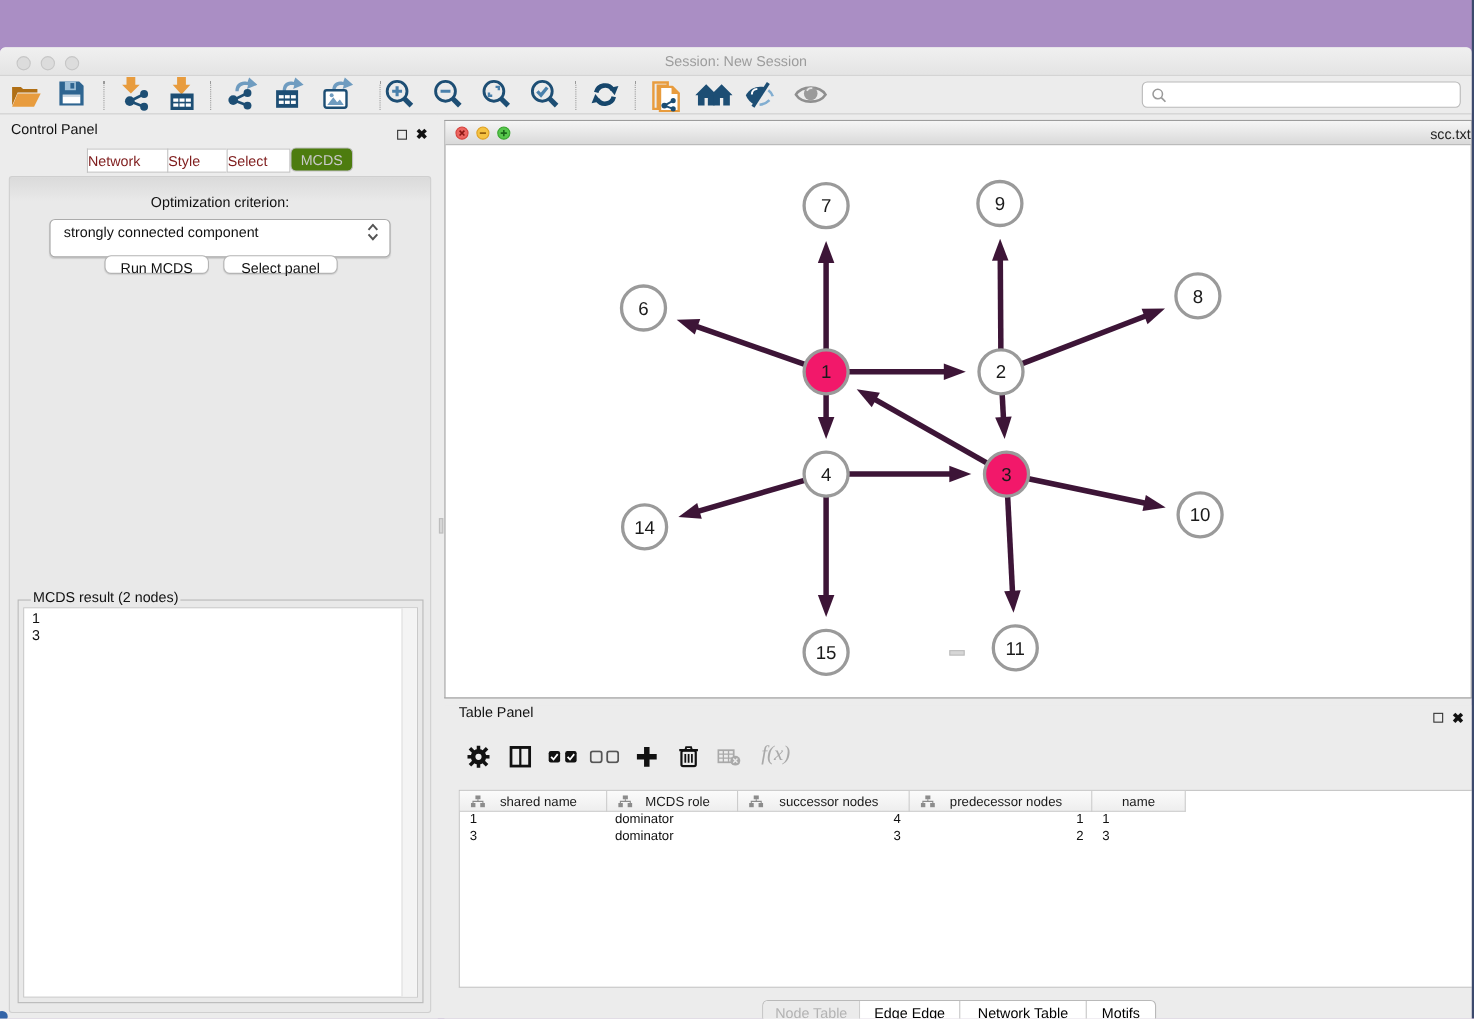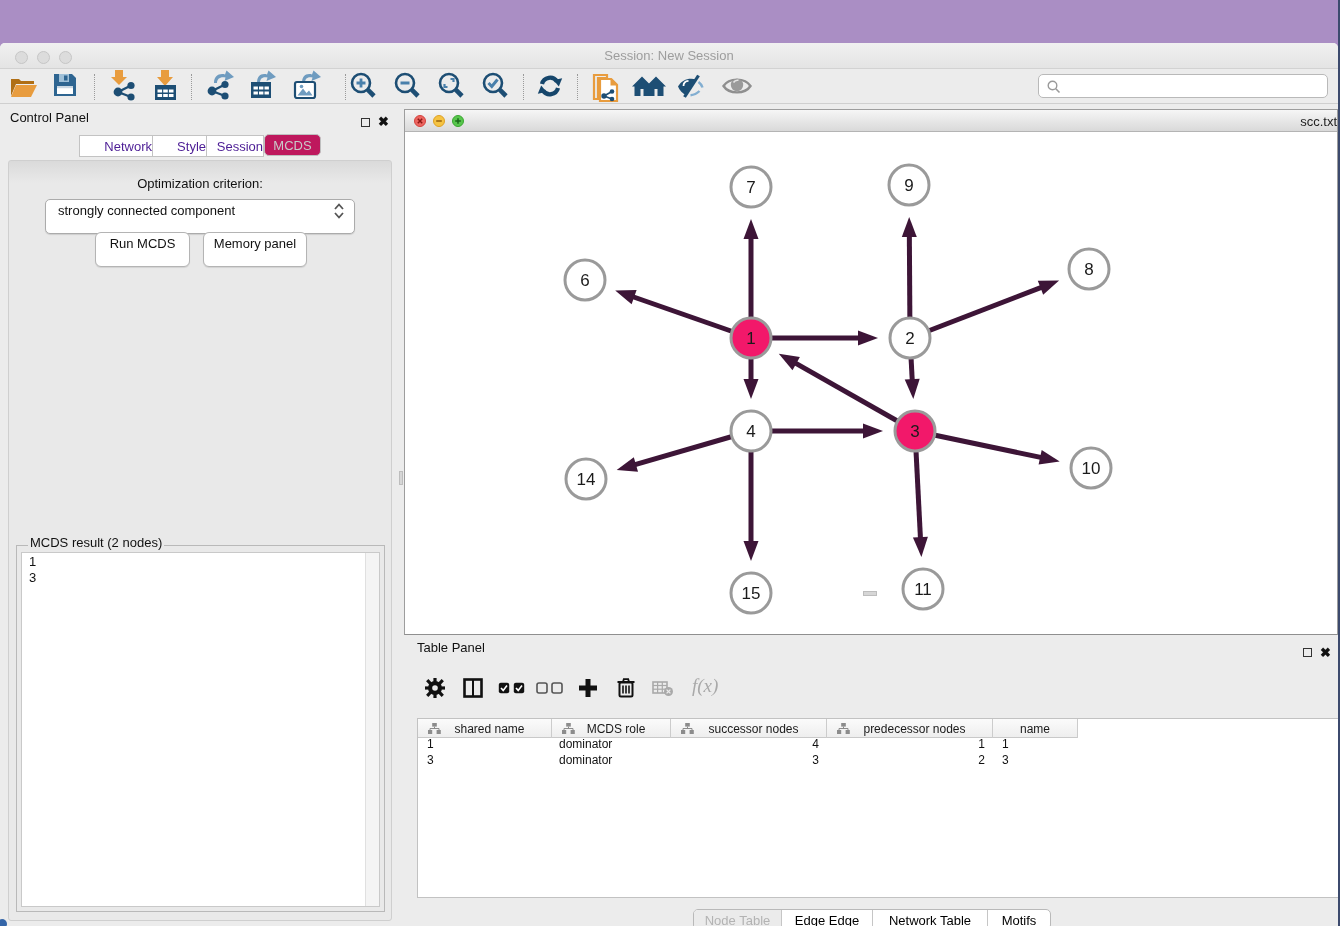--- a/index.html
+++ b/index.html
@@ -15,27 +15,27 @@
 #toolbar { position:absolute; left:0; top:25px; width:100%; height:36px; background:#ececec; border-top:1px solid #d2d2d2; border-bottom:1px solid #cfcfcf; }
 .tbi { position:absolute; top:3px; }
 .tsep { position:absolute; top:5px; height:26px; width:1px; border-left:1px dotted #9a9a9a; }
 #search { position:absolute; left:1038px; top:5px; width:290px; height:24px; background:#fff; border:1px solid #b9b9b9; border-radius:5px; }
 
 #cpanel { position:absolute; left:0; top:62px; width:398px; height:828px; background:#ececec; }
 #cphead { position:absolute; left:10px; top:5px; font-size:13px; color:#111; }
 .flt { position:absolute; top:13px; width:9px; height:9px; border:1.5px solid #333; }
 .clsx { position:absolute; top:9px; font-size:13px; font-weight:bold; color:#111; }
 #cptabs { position:absolute; left:79px; top:30px; height:22px; display:flex; }
-.ctab { font-size:13px; color:#4c1d95; background:#fff; border:1px solid #c3c3c3; border-right:none; padding:3px 0 0; height:22px; text-align:right; }
+.ctab { font-size:13px; color:#7f1d1d; background:#fff; border:1px solid #c3c3c3; border-right:none; padding:3px 0 0; height:22px; text-align:left; }
 .ctab:last-child { border-right:1px solid #c3c3c3; }
-#mcdstab { position:absolute; left:264px; top:29px; width:57px; height:22px; border:1px solid #bfbfbf; border-radius:5px; color:#c9c9c9; font-size:13px; text-align:center; padding-top:3px; background:#be185d; }
+#mcdstab { position:absolute; left:264px; top:29px; width:57px; height:22px; border:1px solid #bfbfbf; border-radius:5px; color:#c9c9c9; font-size:13px; text-align:center; padding-top:3px; background:#4d7c0f; }
 #cpcontent { position:absolute; left:8px; top:55px; width:384px; height:761px; background:linear-gradient(#dadada 0px,#e9e9e9 22px); border:1px solid #cfcfcf; border-radius:3px; }
 #optlabel { position:absolute; left:0; top:15px; width:100%; text-align:center; font-size:13px; color:#111; }
 #combo { position:absolute; left:36px; top:38px; width:310px; height:35px; background:#fff; border:1px solid #ababab; border-radius:5px; box-shadow:0 1px 1px rgba(0,0,0,0.12); font-size:13px; color:#111; padding:3px 0 0 12px; }
-.btn { position:absolute; top:71px; height:35px; background:#fff; border:1px solid #b4b4b4; border-radius:6px; font-size:13px; color:#111; text-align:center; padding-top:3px; box-shadow:0 1px 1px rgba(0,0,0,0.1); }
+.btn { position:absolute; top:71px; height:17px; background:#fff; border:1px solid #b4b4b4; border-radius:6px; font-size:13px; color:#111; text-align:center; padding-top:3px; box-shadow:0 1px 1px rgba(0,0,0,0.1); }
 #grp { position:absolute; left:7px; top:384px; width:369px; height:367px; border:1px solid #b9b9b9; }
 #grplabel { position:absolute; left:11px; top:-11px; background:#e9e9e9; font-size:13px; color:#111; padding:0 2px; }
 #grptext { position:absolute; left:4px; top:6px; right:4px; bottom:4px; background:#fff; border:1px solid #c9c9c9; font-size:13px; color:#111; line-height:16px; padding:1px 0 0 7px; }
 #grpsb { position:absolute; right:0; top:0; width:14px; height:100%; background:#f4f4f4; border-left:1px solid #e0e0e0; }
 
 #netwin { position:absolute; left:404px; top:66px; width:934px; height:526px; background:#fff; border:1px solid #9d9d9d; border-bottom:1px solid #8f8f8f; }
 #nethead { position:absolute; left:0; top:0; width:100%; height:22px; background:linear-gradient(#f6f6f6,#d9d9d9); border-bottom:1px solid #b4b4b4; }
 #nettitle { width:100%; text-align:right; font-size:13px; font-weight:normal; color:#222; padding-top:4px; }
 .mtl { position:absolute; top:5px; width:12px; height:12px; border-radius:50%; }
 
@@ -196,31 +196,31 @@
         </svg>
       </div>
   </div>
   <div id="cpanel">
     <div id="cphead">Control Panel</div>
     <div class="flt" style="left:361px"></div>
     <div class="clsx" style="left:378px">✖</div>
     <div id="cptabs">
       <div class="ctab" style="width:73px">Network</div>
         <div class="ctab" style="width:54px">Style</div>
-        <div class="ctab" style="width:58px">Session</div>
+        <div class="ctab" style="width:58px">Select</div>
     </div>
     <div id="mcdstab">MCDS</div>
     <div id="cpcontent">
       <div id="optlabel">Optimization criterion:</div>
       <div id="combo">strongly connected component<svg width="14" height="16" viewBox="0 0 14 16" style="position:absolute;right:8px;top:3px">
             <path d="M3 6 L7 1.5 L11 6" fill="none" stroke="#555" stroke-width="1.8"></path>
             <path d="M3 10 L7 14.5 L11 10" fill="none" stroke="#555" stroke-width="1.8"></path>
           </svg></div>
       <div class="btn" style="left:86px;width:95px">Run MCDS</div>
-      <div class="btn" style="left:194px;width:104px">Memory panel</div>
+      <div class="btn" style="left:194px;width:104px">Select panel</div>
       <div id="grp">
         <div id="grplabel">MCDS result (2 nodes)</div>
         <div id="grptext">1<br>3<div id="grpsb"></div></div>
       </div>
     </div>
   </div>
   <div id="netwin">
     <div id="nethead">
       <div class="mtl" style="left:9px;background:#ec6560;border:1px solid #d5423d">
           <svg width="10" height="10" viewBox="0 0 10 10" style="position:absolute;left:0;top:0">

